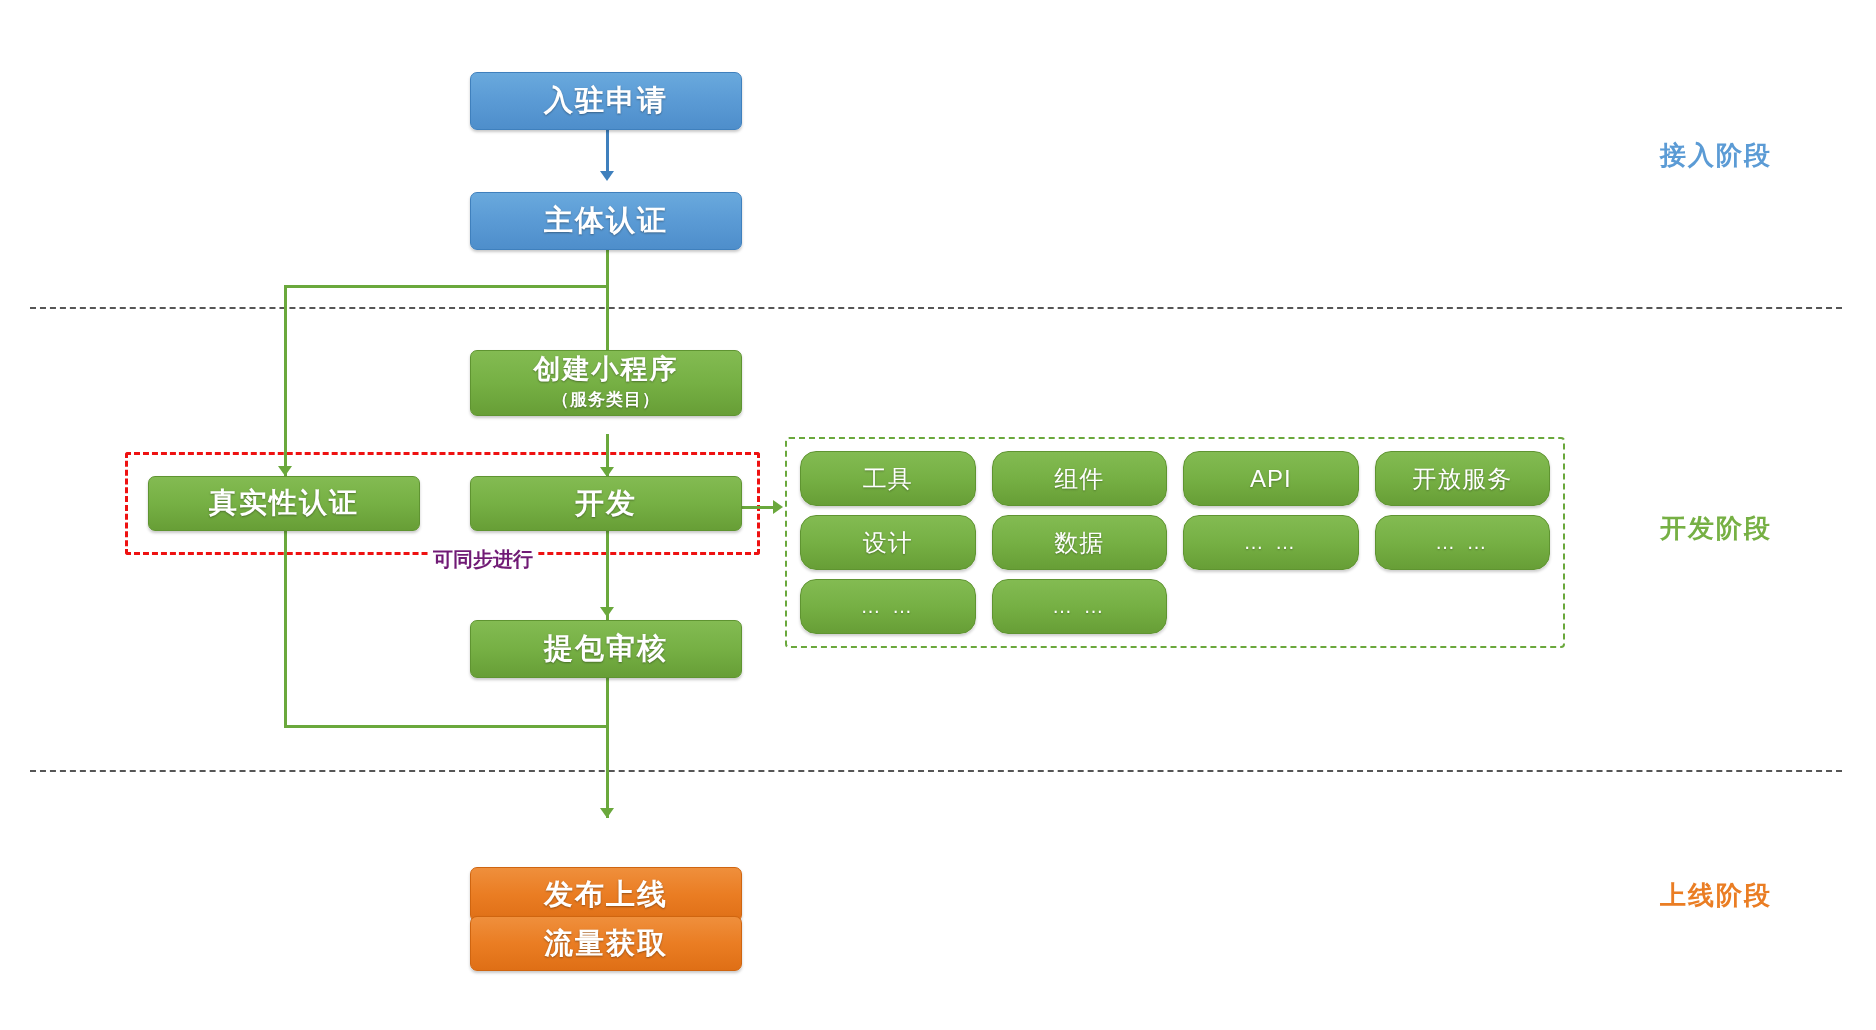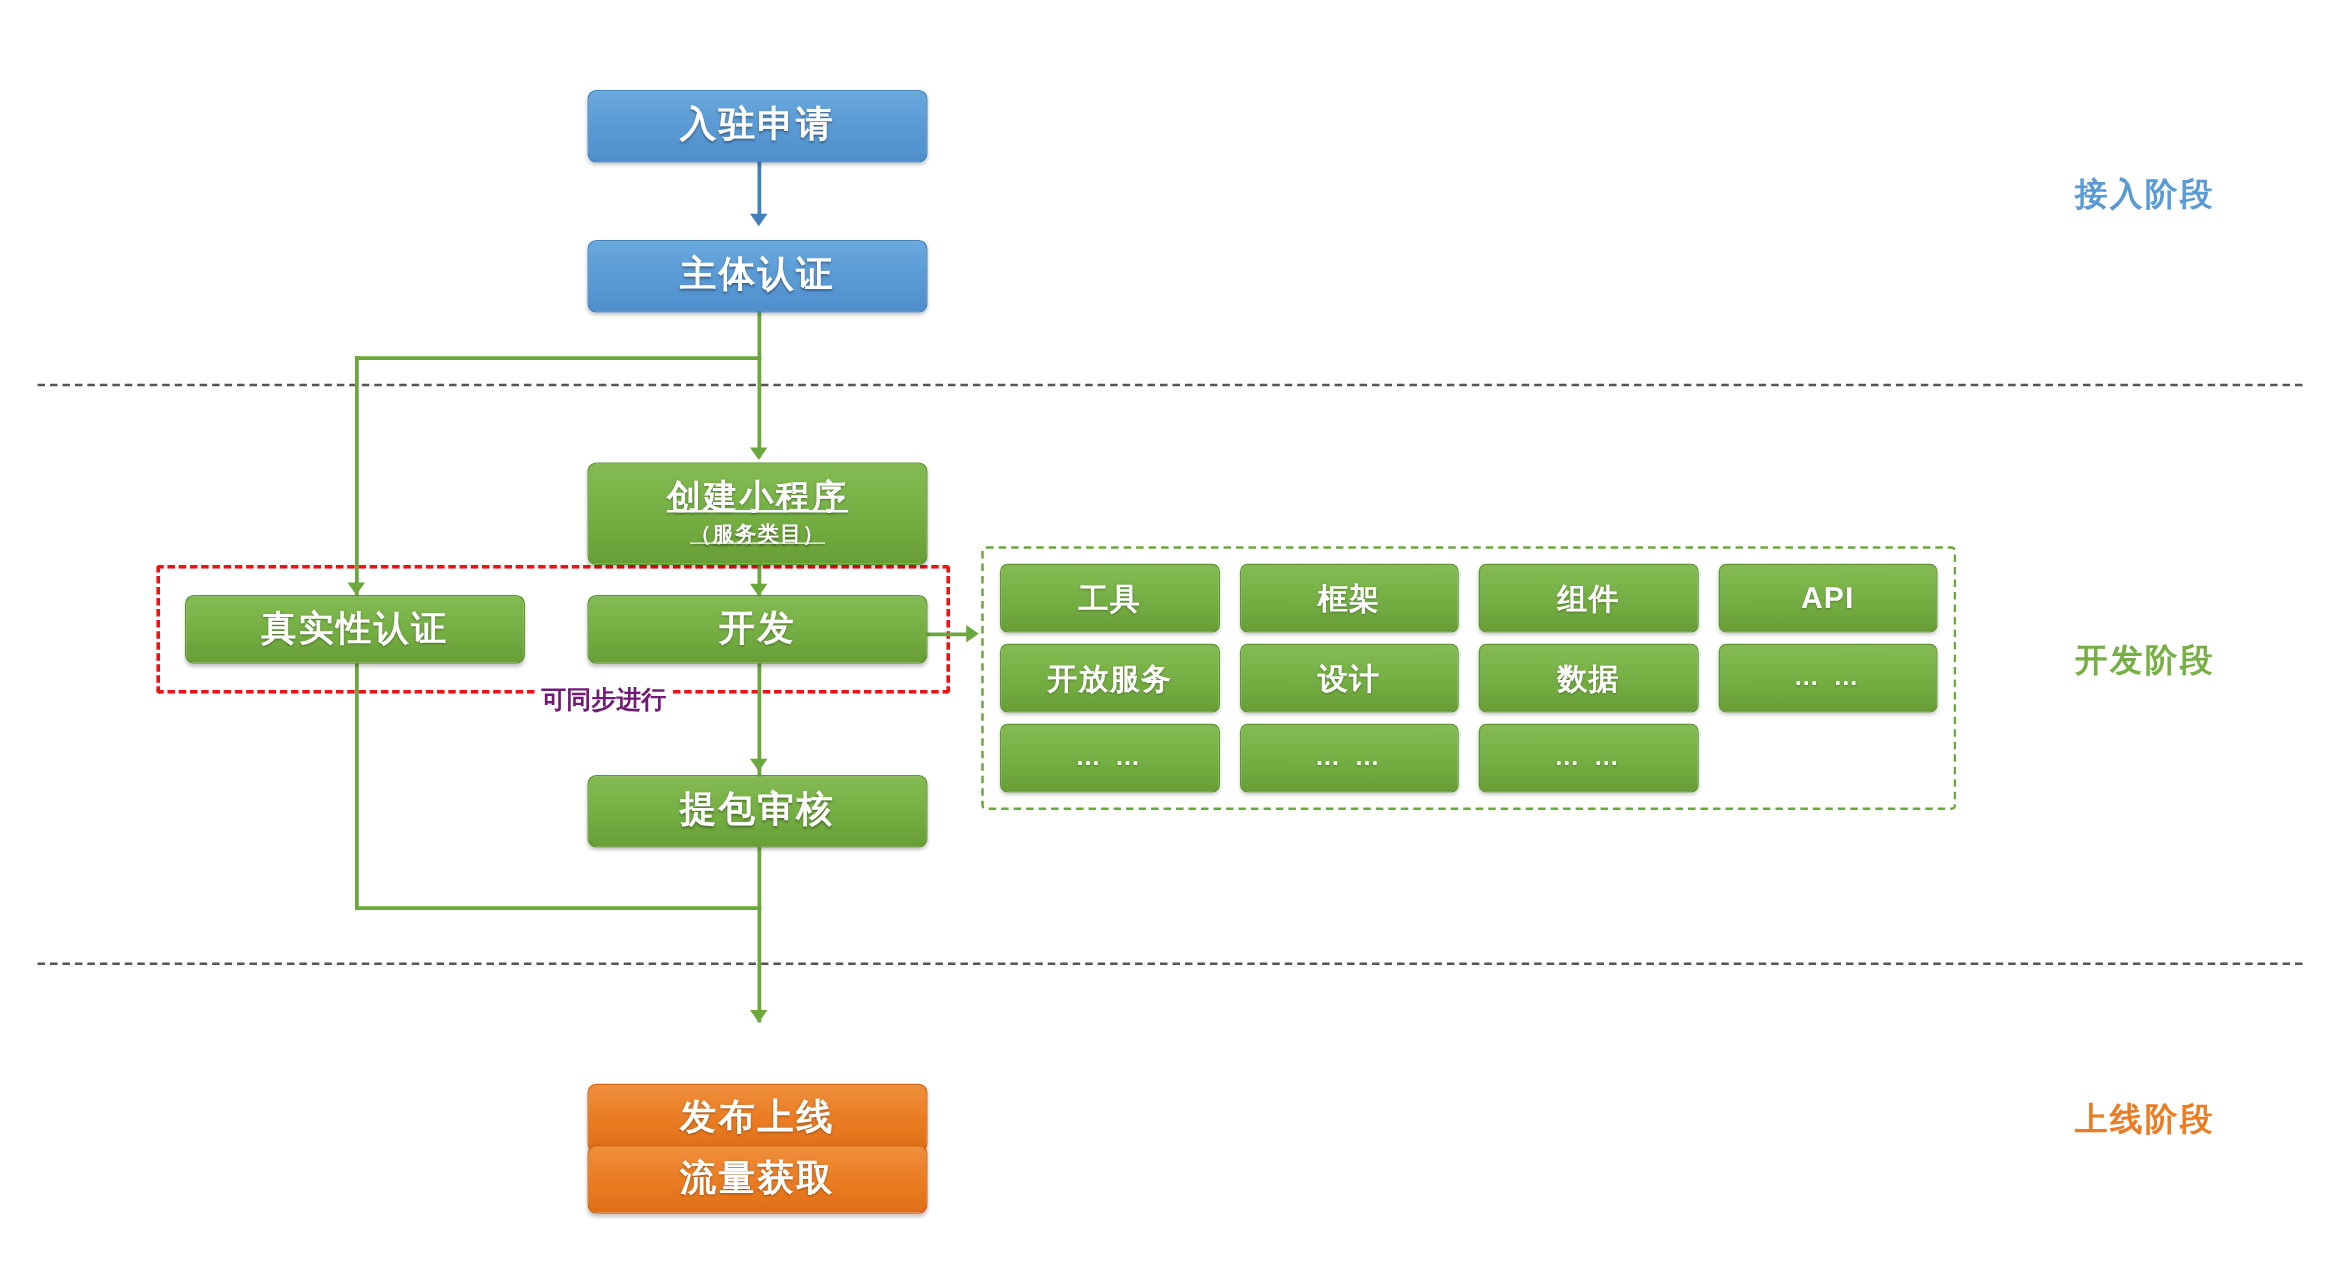--- a/index.html
+++ b/index.html
@@ -133,24 +133,24 @@
     grid-template-rows: repeat(3, 1fr);
     column-gap: 16px;
     row-gap: 9px;
     z-index: 6;
   }
   .cell {
     box-sizing: border-box;
     display: flex;
     align-items: center;
     justify-content: center;
-    border-radius: 6px;
+    border-radius: 16px;
     color: #ffffff;
     font-size: 24px;
-    font-weight: bold;
+    font-weight: normal;
     letter-spacing: 1px;
     text-shadow: 0 1px 2px rgba(0,0,0,0.3);
     background: linear-gradient(to bottom, #83bb52 0%, #76b044 50%, #679e36 100%);
     border: 1px solid #5f9431;
     box-shadow: 0 2px 3px rgba(0,0,0,0.2);
     white-space: nowrap;
   }
   .cell.dots { font-size: 20px; letter-spacing: 3px; }
 </style>
 </head>
@@ -189,41 +189,40 @@
   <div class="vline c-orange" style="left:606px; top:722px; height:0px;"></div>
   <div class="vline c-orange" style="left:606px; top:868px; height:48px;"></div>
   <div class="arrowhead arrow-down a-orange" style="left:600px; top:903px;"></div>
 
   <div class="sync-box" style="left:125px; top:452px; width:635px; height:103px;"></div>
   <div class="sync-label" style="left:388px; top:546px;">可同步进行</div>
 
   <div class="panel" style="left:785px; top:437px; width:780px; height:211px;"></div>
   <div class="panel-grid" style="left:800px; top:451px; width:750px; height:183px;">
     <div class="cell">工具</div>
-    <div class="cell">框架</div>
     <div class="cell">组件</div>
     <div class="cell">API</div>
     <div class="cell">开放服务</div>
     <div class="cell">设计</div>
     <div class="cell">数据</div>
     <div class="cell dots">… …</div>
     <div class="cell dots">… …</div>
     <div class="cell dots">… …</div>
     <div class="cell dots">… …</div>
   </div>
 
   <div class="node blue" style="left:470px; top:72px; width:272px; height:58px; font-size:29px;">
     <span class="main-label">入驻申请</span>
   </div>
 
   <div class="node blue" style="left:470px; top:192px; width:272px; height:58px; font-size:29px;">
     <span class="main-label">主体认证</span>
   </div>
 
-  <div class="node green" style="left:470px; top:370px; width:272px; height:82px; font-size:27px;text-decoration:underline;">
+  <div class="node green" style="left:470px; top:350px; width:272px; height:66px; font-size:27px;">
     <span class="main-label">创建小程序</span>
     <span class="sub-label">（服务类目）</span>
   </div>
 
   <div class="node green" style="left:148px; top:476px; width:272px; height:55px; font-size:28px;">
     <span class="main-label">真实性认证</span>
   </div>
 
   <div class="node green" style="left:470px; top:476px; width:272px; height:55px; font-size:29px;">
     <span class="main-label">开发</span>

